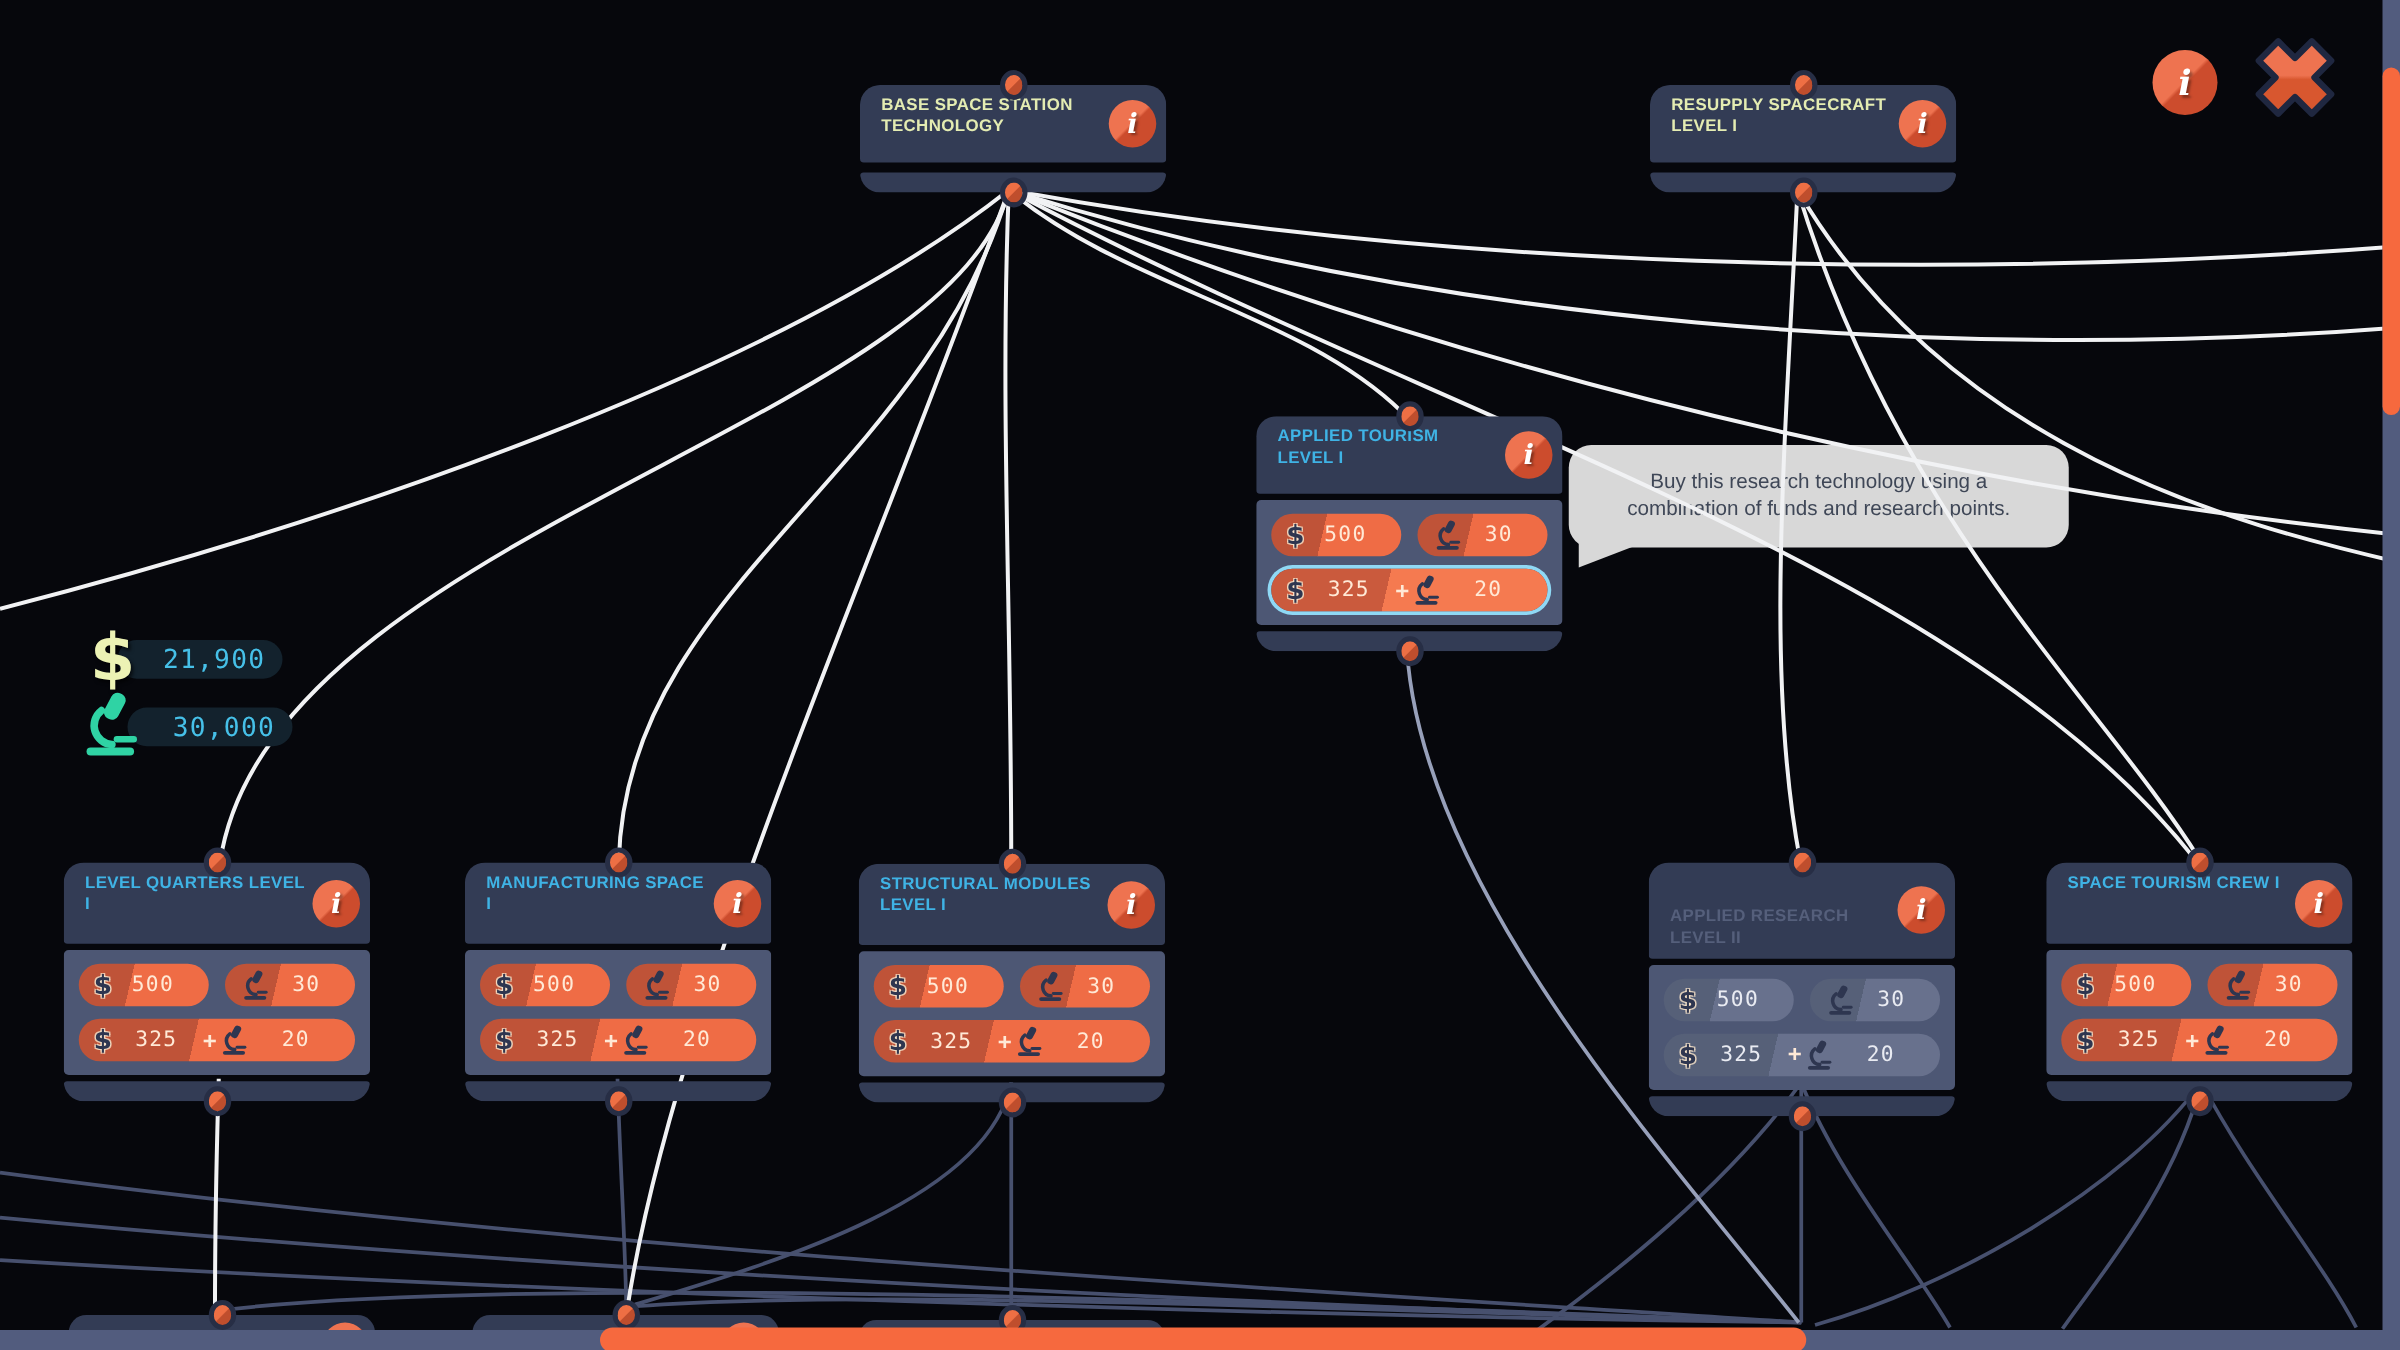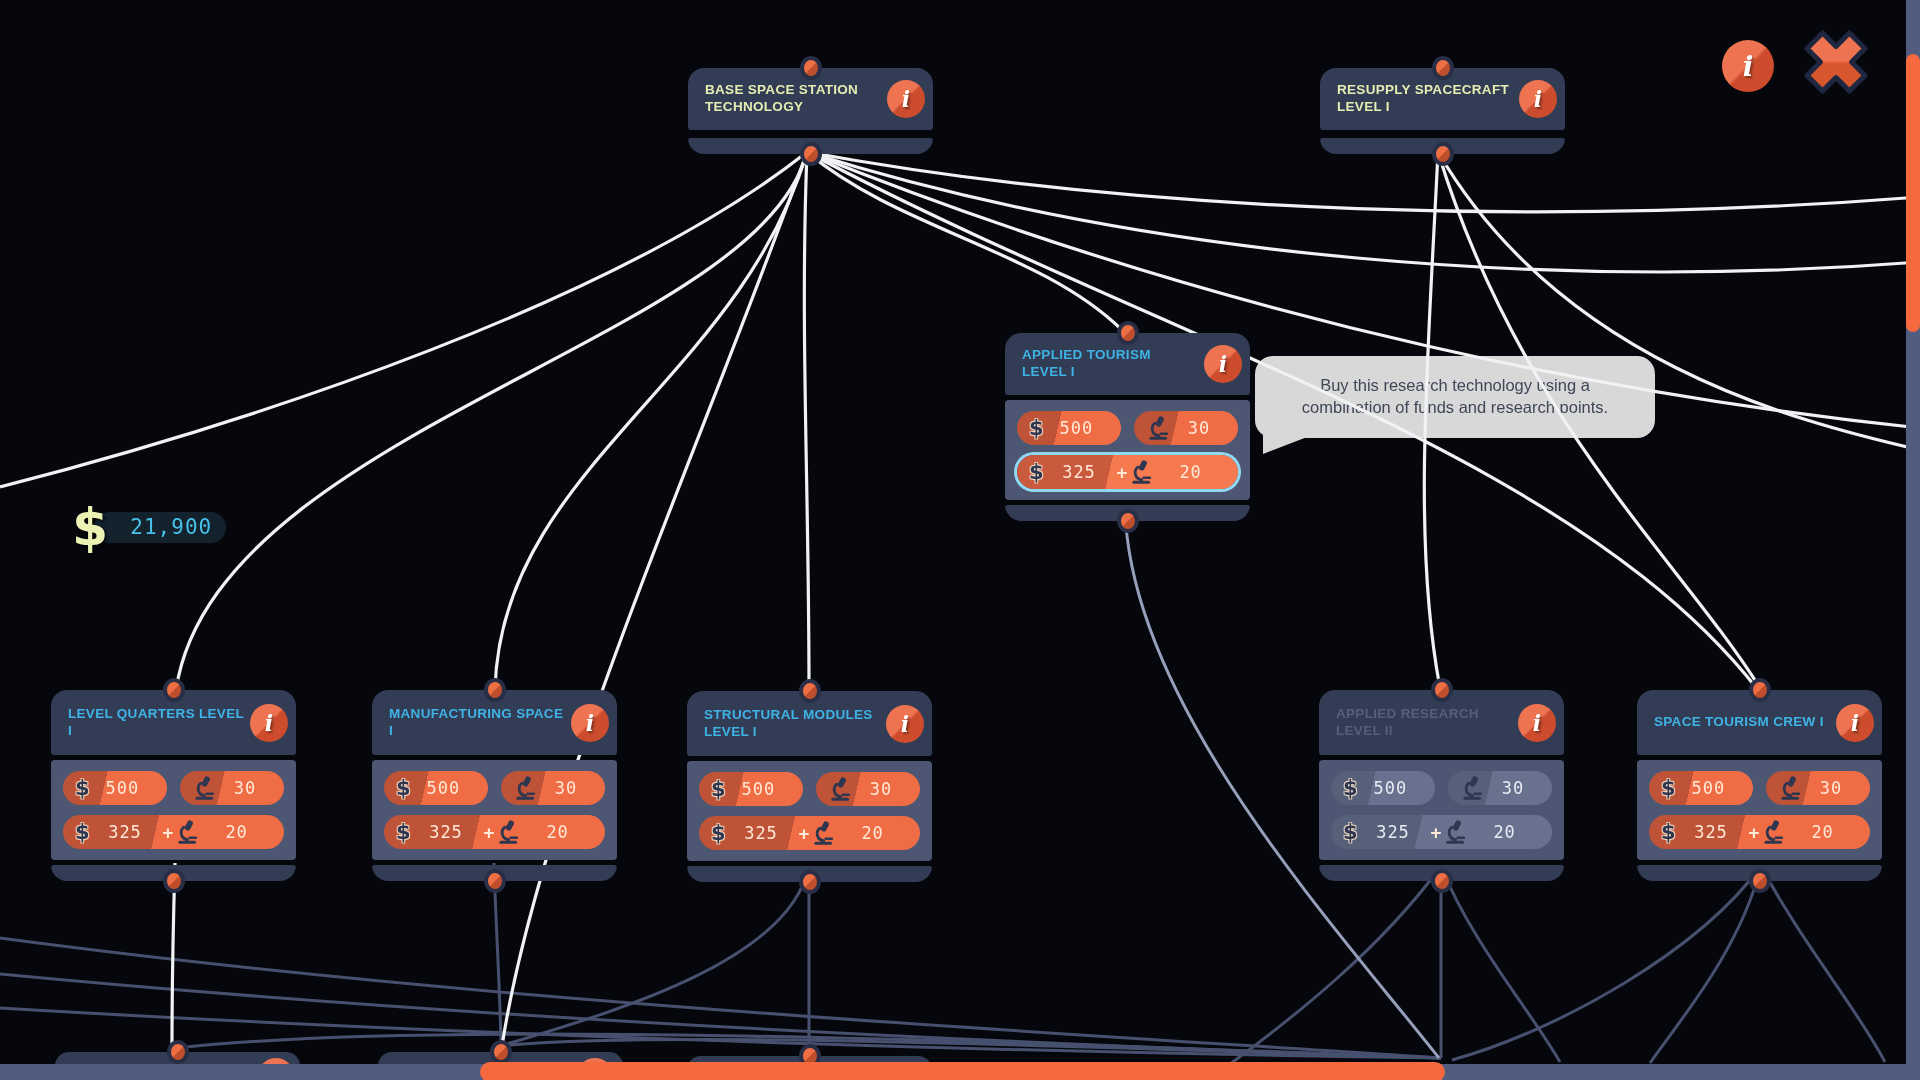--- a/index.html
+++ b/index.html
@@ -8,26 +8,26 @@
   svg.wires{position:absolute;left:0;top:0;z-index:2;}
   
   .tooltip{position:absolute;left:1255px;top:356px;width:400px;height:82px;background:#d8d8d8;
            border-radius:18px;display:flex;align-items:center;justify-content:center;z-index:1;}
   .tooltip:after{content:"";position:absolute;left:8px;bottom:-16px;width:0;height:0;
            border-top:20px solid #d8d8d8;border-right:52px solid transparent;}
   .tooltip .tip-text{color:#3f4757;font-size:16.5px;line-height:1.32;text-align:center;width:360px;}
   
   .node{position:absolute;width:245px;z-index:3;}
   .nodebody{border-radius:16px;overflow:hidden;}
-  .titlebar{position:relative;background:#333c55;display:flex;align-items:center;
+  .titlebar{position:relative;background:#333c55;display:flex;align-items:flex-start;
             padding:8px 52px 8px 17px;box-sizing:border-box;min-height:62px;border-radius:14px 14px 3px 3px;}
   .tall .titlebar{min-height:65px;}
   .title{color:#3fb3e5;font-weight:bold;font-size:13.5px;letter-spacing:.3px;line-height:1.25;}
   .root .title{color:#e4ecb2;}
-  .locked .title{color:#555f7b;}
+  .locked .title{color:#555f7b;margin-top:27px;}
   .infobtn{position:absolute;right:8px;top:50%;transform:translateY(-50%);width:38px;height:38px;
            border-radius:50%;background:linear-gradient(135deg,#ee7350 48%,#cc4c2d 52%);
            color:#fff;display:flex;align-items:center;justify-content:center;
            font-family:"DejaVu Serif",serif;font-weight:bold;font-style:italic;font-size:22px;
            text-shadow:2px 2px 2px rgba(0,0,0,.35);cursor:pointer;}
   .costs{margin-top:5px;background:#4d5774;border-radius:4px;padding:11px 12px;box-sizing:border-box;}
   .strip{margin-top:5px;height:16px;background:#333c55;border-radius:3px 3px 14px 14px;}
   .root .strip{margin-top:8px;}
   .cost-row{display:flex;gap:13px;}
   .cost-row + .cost-row{margin-top:10px;}
@@ -464,20 +464,35 @@
   <div class="partial" style="left:687px;top:1056px;">
     <div class="dot" style="top:-12px;"></div>
   </div>
 
   <div class="res" style="left:72px;top:497px;">
     <span class="res-dollar">$</span>
     <div class="badge">
       <span class="val">21,900</span>
     </div>
   </div>
+  <div class="res" style="left:62px;top:551px;">
+    <span class="res-scope">
+      <svg width="56" height="56" viewBox="0 0 24 24">
+          <g fill="none" stroke="currentColor" stroke-linecap="round">
+            <rect x="10.2" y="1.2" width="5.2" height="9.6" rx="2.3" transform="rotate(28 12.8 6)" fill="currentColor" stroke="none"></rect>
+            <path d="M8.2 7.5 a6.5 6.5 0 0 0 3.6 11.6" stroke-width="2.6"></path>
+            <path d="M4.5 21.5 h13.5" stroke-width="2.8"></path>
+            <path d="M13.5 17.3 h5.8" stroke-width="2.2"></path>
+          </g>
+        </svg>
+    </span>
+    <div class="badge">
+      <span class="val">30,000</span>
+    </div>
+  </div>
 
   <div class="info-big">i</div>
   <svg class="close-x" viewBox="0 0 80 80">
     <defs>
       <linearGradient id="xg" x1="0" y1="0" x2="1" y2="1">
         <stop offset="48%" stop-color="#ee7350"></stop>
           <stop offset="52%" stop-color="#d8572f"></stop>
       </linearGradient>
     </defs>
     <path transform="translate(40,40) rotate(45)" d="M-30,-11 L-11,-11 -11,-30 11,-30 11,-11 30,-11 30,11 11,11 11,30 -11,30 -11,11 -30,11 Z" fill="url(#xg)" stroke="#1f2740" stroke-width="5" stroke-linejoin="round"></path>

